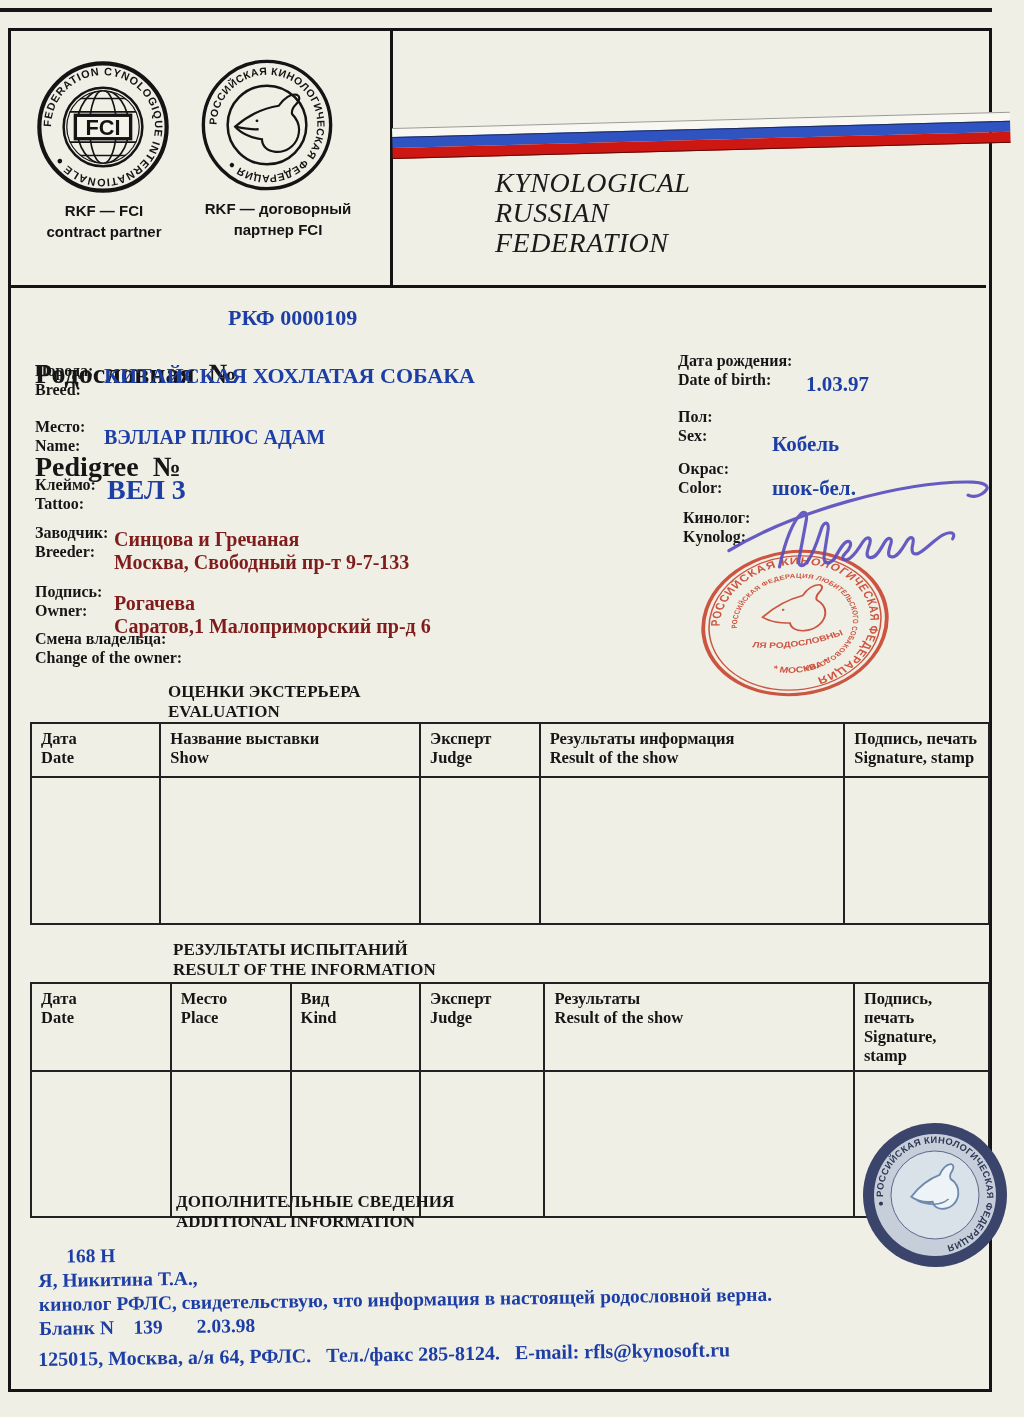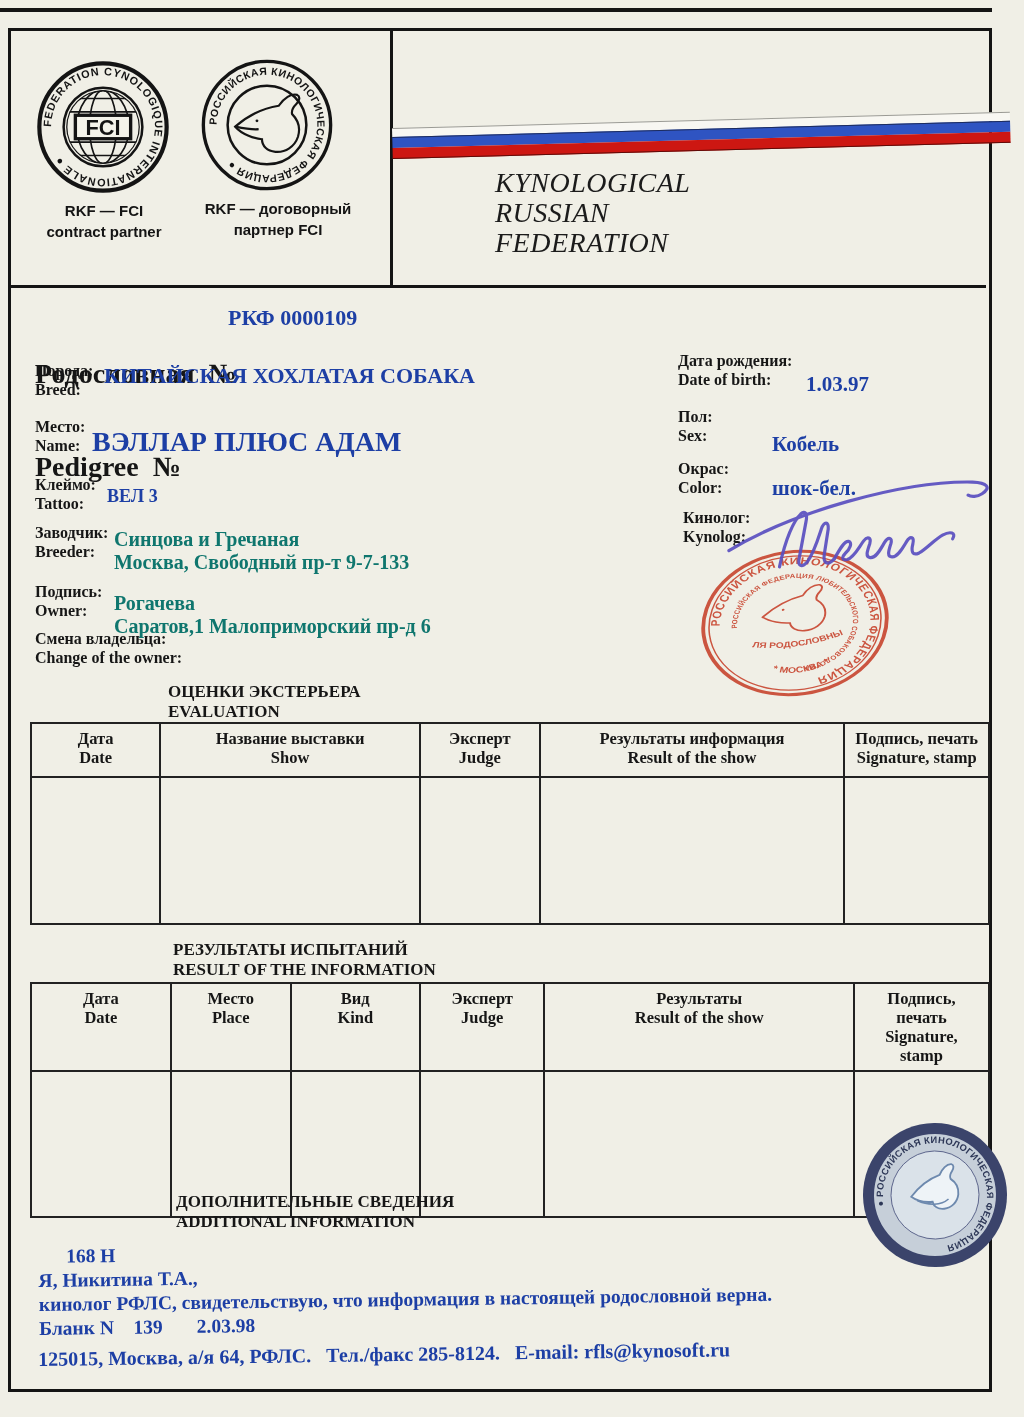--- a/index.html
+++ b/index.html
@@ -16,27 +16,27 @@
   .title-ru,.title-en{left:495px;font-style:italic;font-size:28px;font-weight:500;line-height:30px;letter-spacing:.5px;color:#1b1b1b;}
   .flag{left:392px;top:128px;width:618px;transform:rotate(-1.5deg);transform-origin:left top;z-index:3;}
   .flag .white{height:8px;background:#f8f7f2;border-top:1px solid #9a9a94;}
   .flag .blue{height:10px;background:#2f54c2;border-top:1px solid #1d2c5e;}
   .flag .red{height:10px;background:#cd1712;border-bottom:1px solid #5e0b08;}
   .logo-caption{font-family:"Liberation Sans","DejaVu Sans",sans-serif;font-weight:bold;font-size:15px;line-height:21px;text-align:center;color:#141414;}
   
   .lbl{font-weight:bold;font-size:16px;line-height:18.5px;}
   .lbl-big{font-weight:bold;font-size:28px;line-height:31px;}
   .val{font-weight:bold;color:#1d3fa5;font-size:21px;}
-  .val2{font-weight:bold;color:#0f766e;font-size:20px;line-height:23px;}
+  .val2{font-weight:bold;color:#7f1d1d;font-size:20px;line-height:23px;}
   
   .sec-title{font-weight:bold;font-size:17px;line-height:19.5px;}
   
   table.doc{border-collapse:collapse;table-layout:fixed;}
   table.doc th,table.doc td{border:2px solid #222;padding:5px 9px;vertical-align:top;}
-  table.doc th{font-size:16.5px;font-weight:bold;text-align:center;line-height:19px;}
+  table.doc th{font-size:16.5px;font-weight:bold;text-align:left;line-height:19px;}
   table.doc th span{display:block;}
   
   .cert{color:#1d3fa5;font-weight:bold;font-size:19.5px;line-height:21px;transform:rotate(-0.8deg);transform-origin:left top;}
   .cert .indent{margin-left:28px;}
   .cert div{margin-bottom:3px;}
   .address{color:#1d3fa5;font-weight:bold;font-size:20px;transform:rotate(-0.8deg);transform-origin:left top;}
   svg text{font-family:"Liberation Sans","DejaVu Sans",sans-serif;}
 </style>
 </head>
 <body>
@@ -117,27 +117,27 @@
   <div class="abs lbl" style="left:35px;top:362px">
     <div>Порода:</div>
     <div>Breed:</div>
   </div>
   <div class="abs val" style="left:104px;top:363px;font-size:22px">КИТАЙСКАЯ ХОХЛАТАЯ СОБАКА</div>
 
   <div class="abs lbl" style="left:35px;top:418px">
     <div>Место:</div>
     <div>Name:</div>
   </div>
-  <div class="abs val" style="left:92px;top:426px;font-size:28px">ВЭЛЛАР ПЛЮС АДАМ</div>
+  <div class="abs val" style="left:104px;top:426px;font-size:20px">ВЭЛЛАР ПЛЮС АДАМ</div>
 
   <div class="abs lbl" style="left:35px;top:476px">
     <div>Клеймо:</div>
     <div>Tattoo:</div>
   </div>
-  <div class="abs val" style="left:107px;top:486px;font-size:18px">ВЕЛ 3</div>
+  <div class="abs val" style="left:107px;top:474px;font-size:28px">ВЕЛ 3</div>
 
   <div class="abs lbl" style="left:35px;top:524px">
     <div>Заводчик:</div>
     <div>Breeder:</div>
   </div>
   <div class="abs val2" style="left:114px;top:528px">
     <div>Синцова и Гречаная</div>
     <div>Москва, Свободный пр-т 9-7-133</div>
   </div>
 

